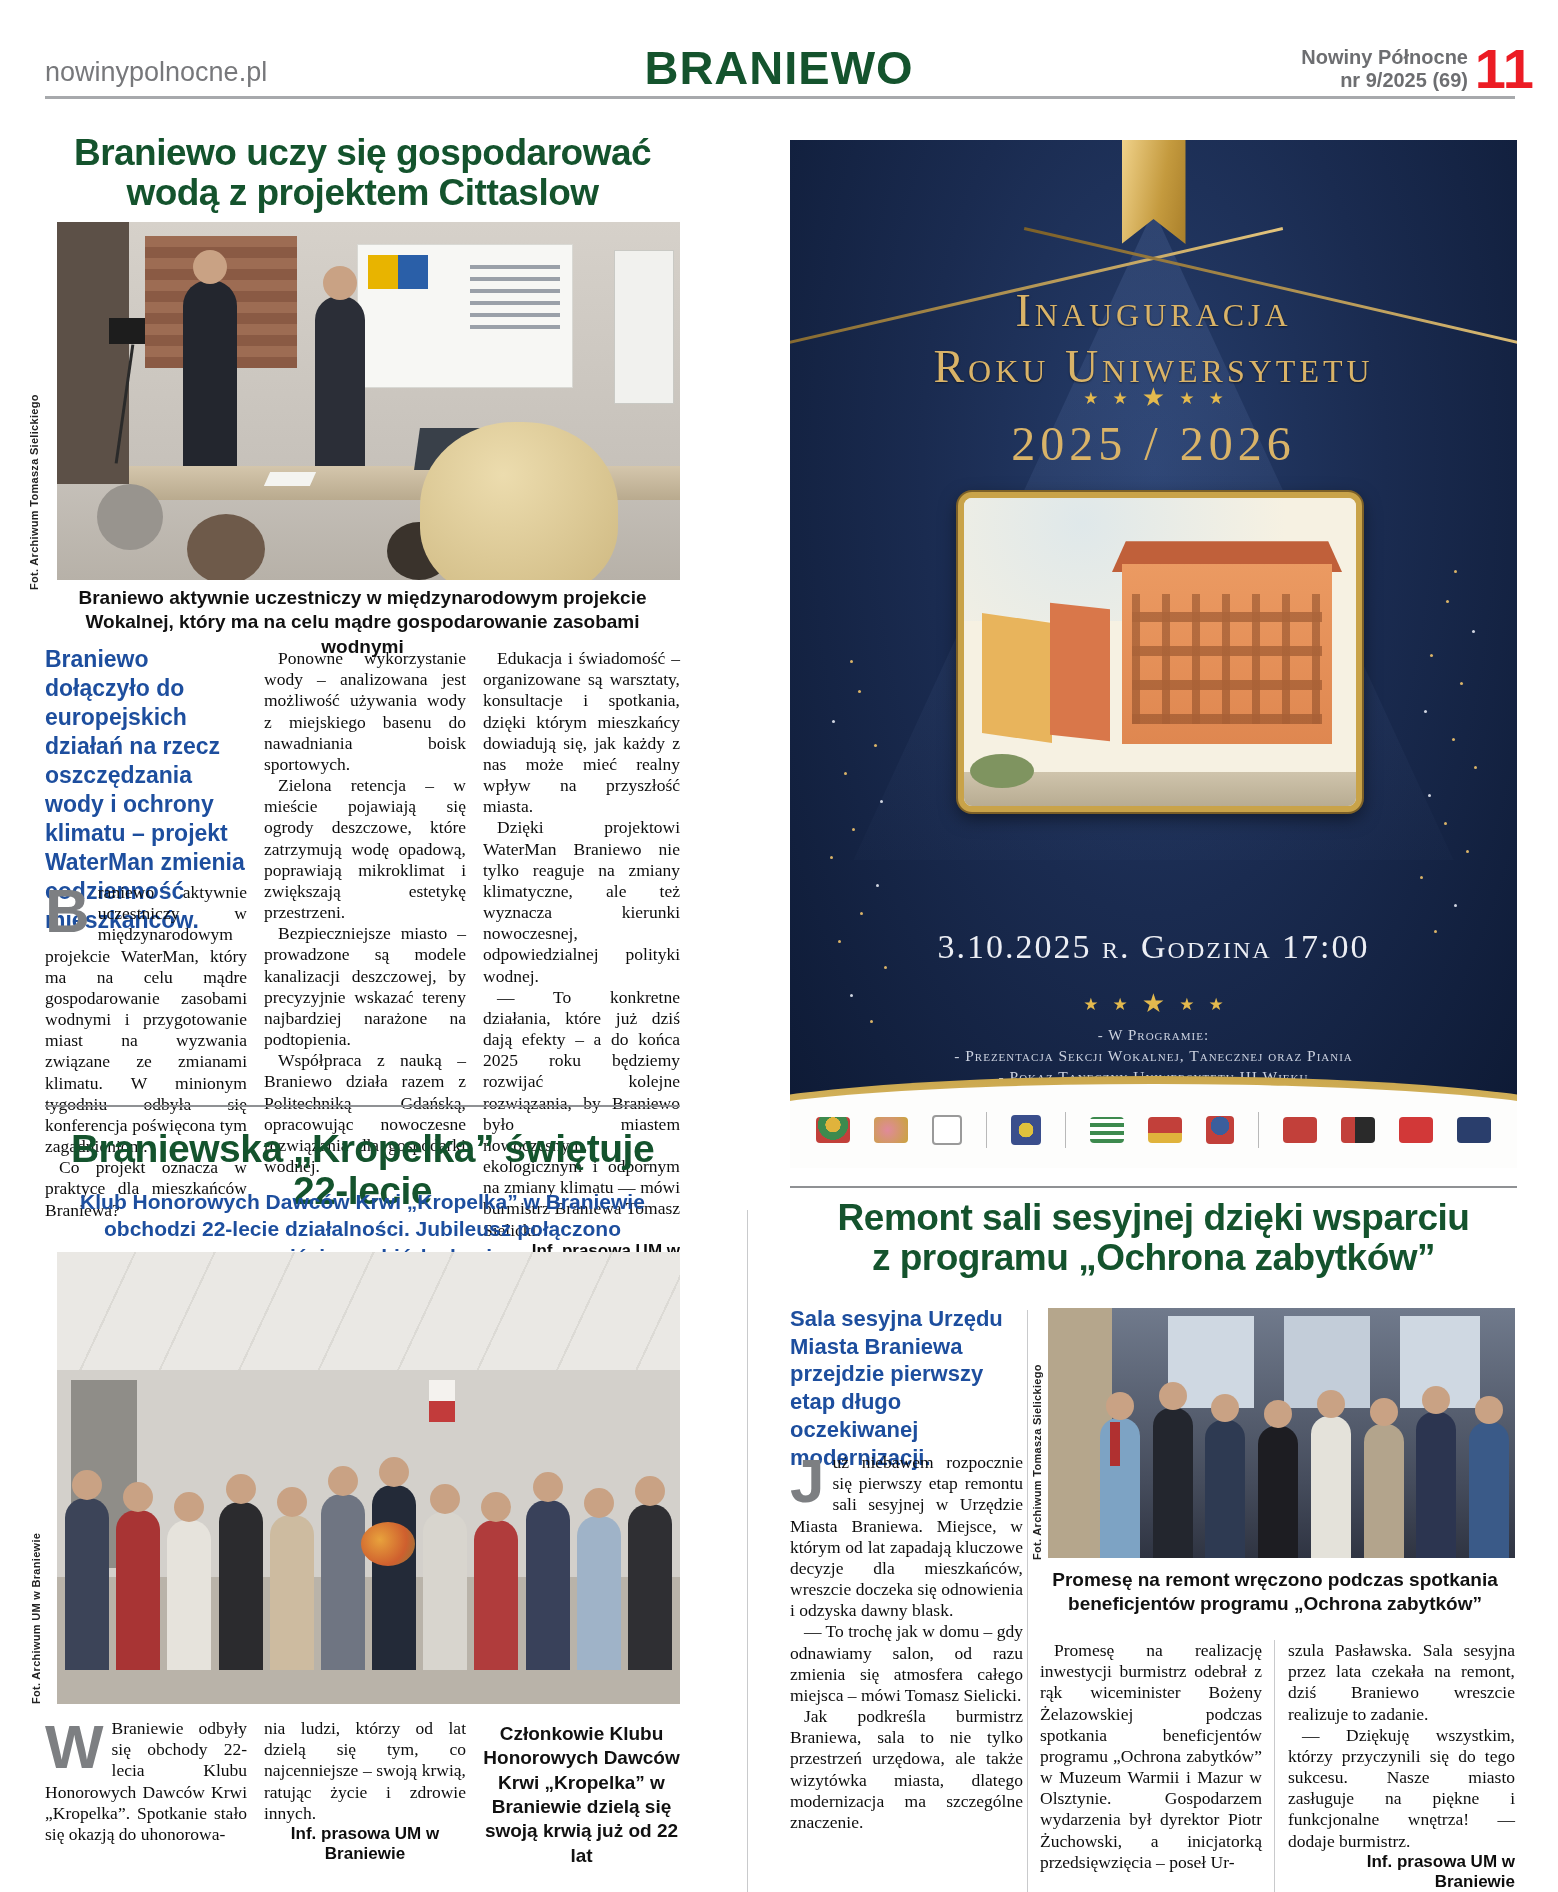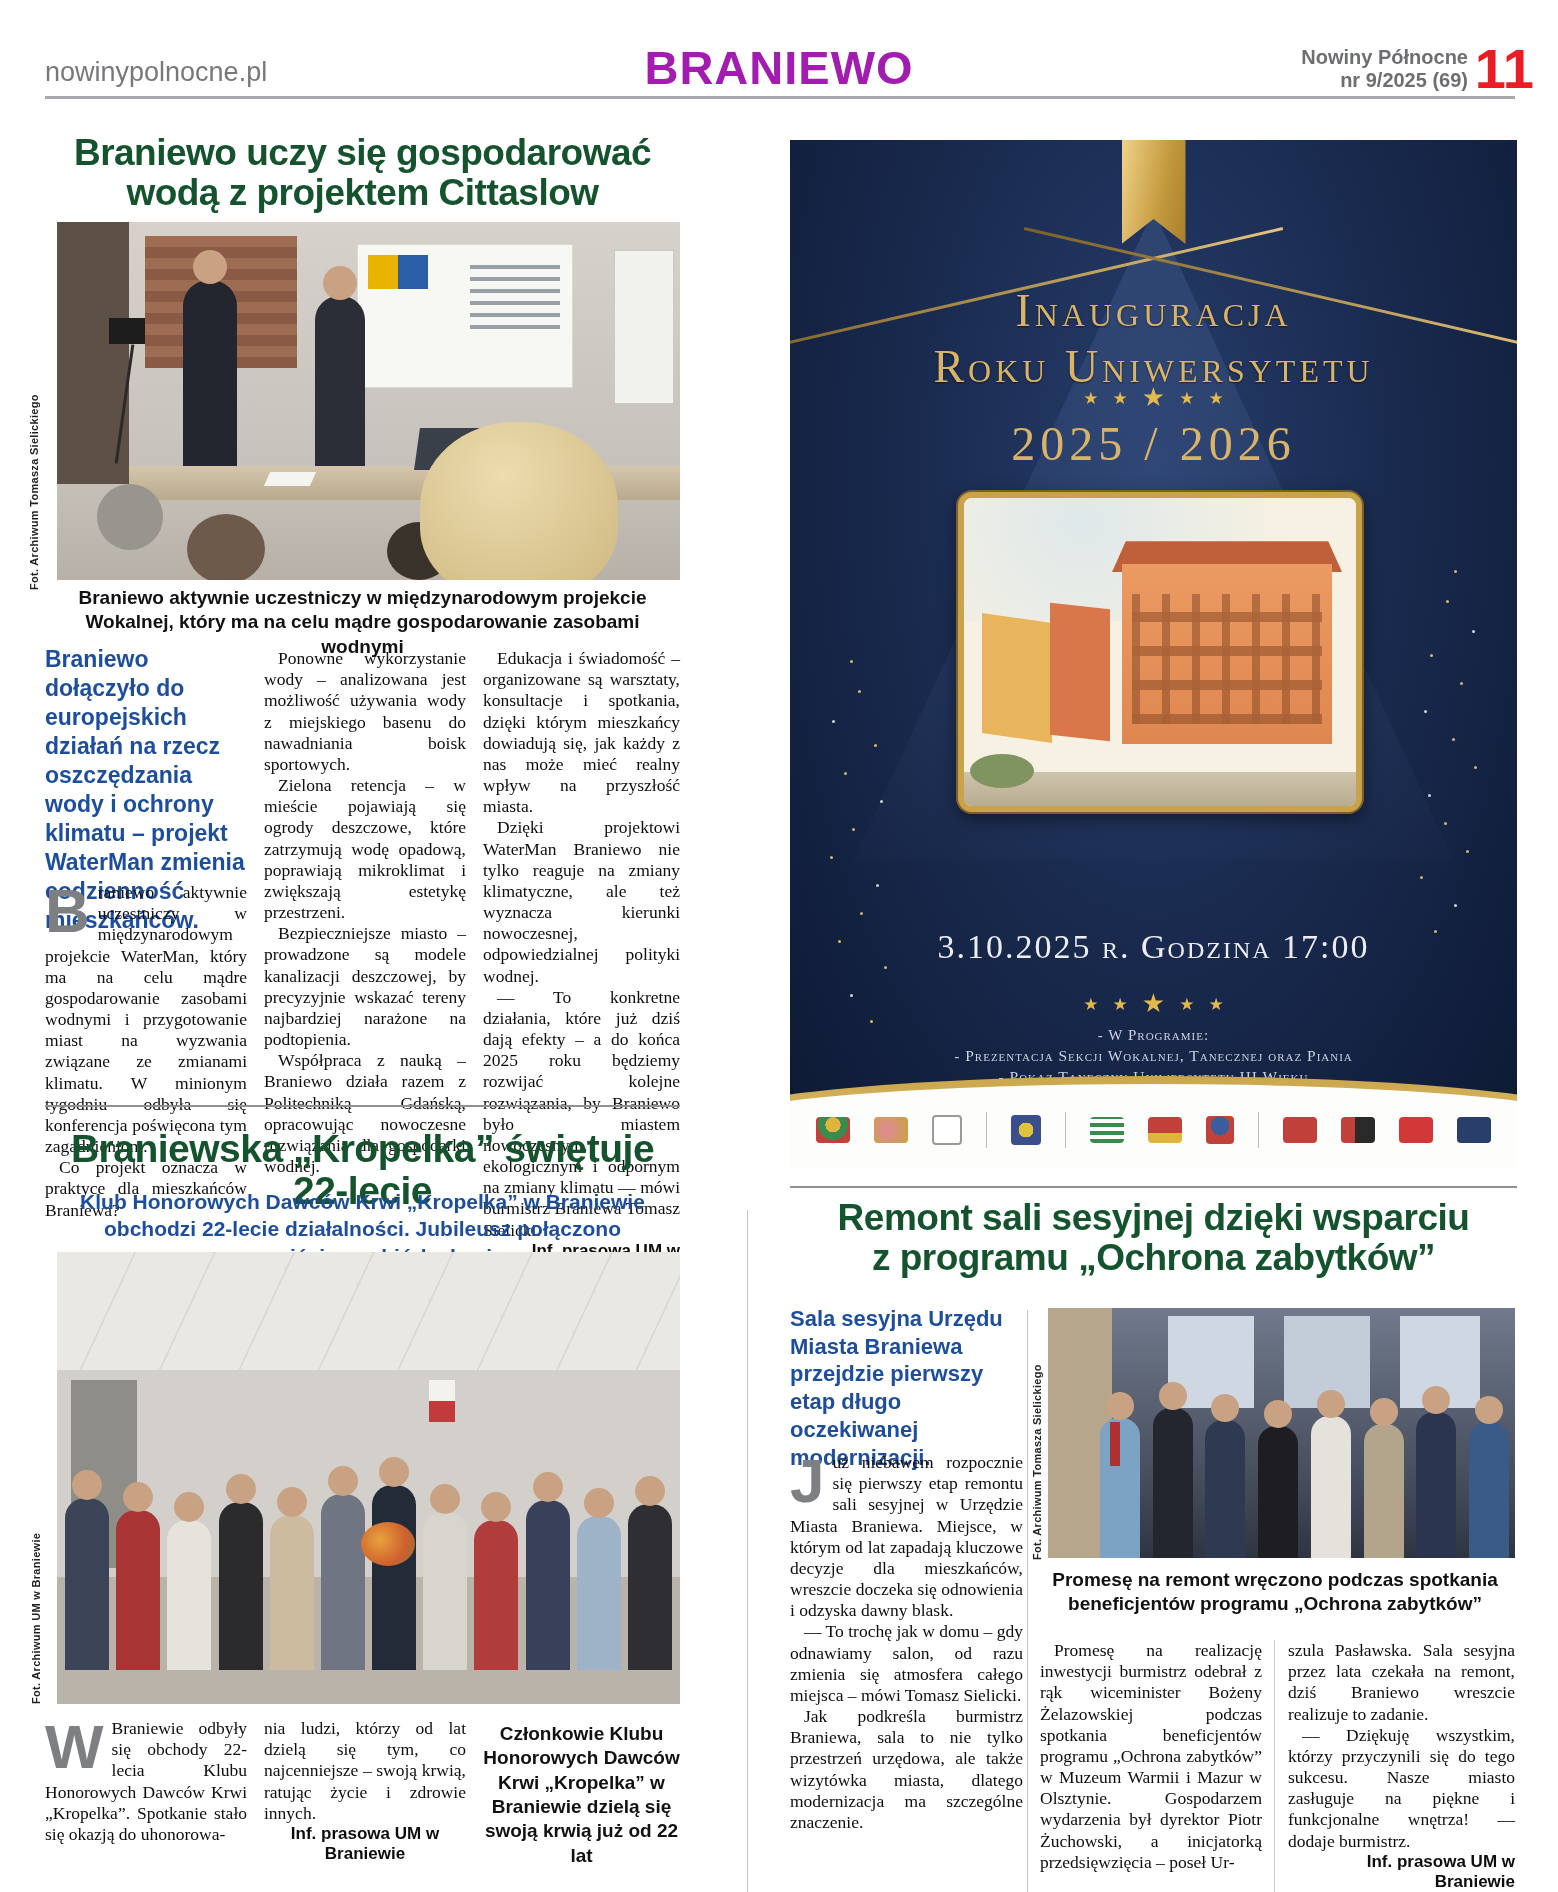--- a/index.html
+++ b/index.html
@@ -1,21 +1,21 @@
 <!DOCTYPE html>
 <html lang="pl"><head>
 <meta charset="utf-8">
 <style>
   html,body{margin:0;padding:0;background:#ffffff;}
   .page{position:relative;width:1558px;height:1892px;background:#fff;overflow:hidden;
         font-family:"Liberation Sans",sans-serif;color:#1a1a1a;}
   
   .hdr-site{position:absolute;left:45px;top:57px;font-size:27px;color:#77787b;}
   .hdr-section{position:absolute;left:0;right:0;top:40px;text-align:center;font-size:47px;
-        font-weight:bold;color:#a21caf;letter-spacing:1px;}
+        font-weight:bold;color:#14532d;letter-spacing:1px;}
   .hdr-issue{position:absolute;right:90px;top:46px;text-align:right;font-size:20px;font-weight:bold;
         color:#6d6e71;line-height:1.15;}
   .hdr-page{position:absolute;right:24px;top:36px;font-size:56px;font-weight:bold;color:#ec1c24;}
   .hdr-rule{position:absolute;left:45px;right:43px;top:96px;height:3px;background:#a7a9ac;}
   .rule{position:absolute;height:2px;background:#8f9194;}
   .vline{position:absolute;width:1px;background:#c9cacc;}
   
   .headline{position:absolute;text-align:center;color:#14532d;font-weight:bold;letter-spacing:-0.5px;line-height:1.08;}
   .subtitle{position:absolute;text-align:center;color:#1d4e9e;font-weight:bold;}
   .lead{position:absolute;color:#1d4e9e;font-weight:bold;font-size:23px;line-height:1.26;}

